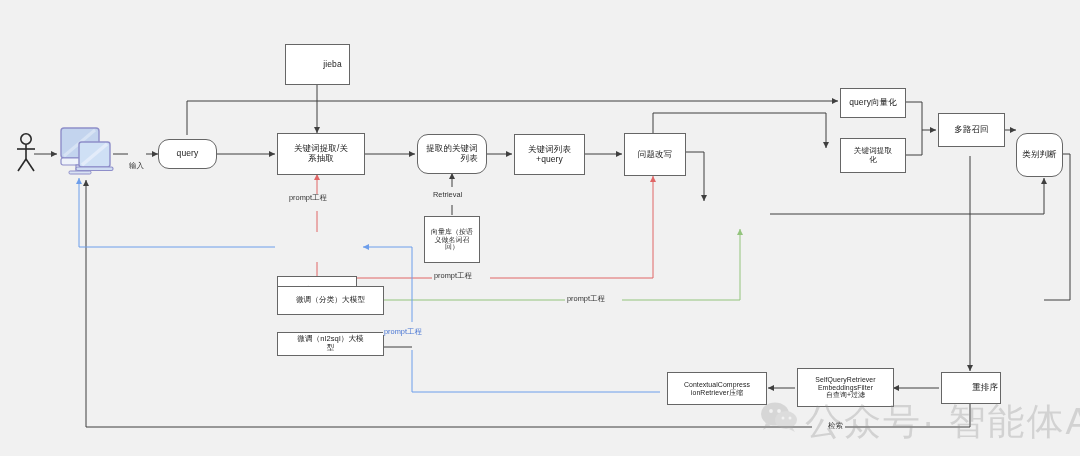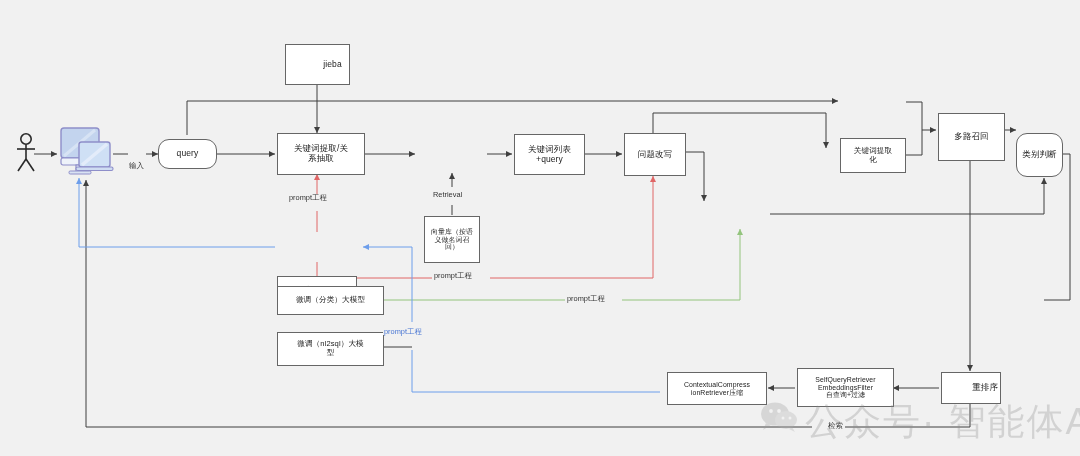--- a/index.html
+++ b/index.html
@@ -197,20 +197,24 @@
 
   <div class="node" style="left:285px; top:44px; width:65px; height:41px;padding-left:32px;">
     <span class="txt">jieba</span>
   </div>
 
   <div class="node" style="left:277px; top:133px; width:88px; height:42px;">
     <span class="txt">关键词提取/关
 系抽取</span>
   </div>
 
+  <div class="node rounded" style="left:417px; top:134px; width:70px; height:40px;">
+    <span class="txt">提取的关键词
+列表</span>
+  </div>
 
   <div class="node" style="left:514px; top:134px; width:71px; height:41px;">
     <span class="txt">关键词列表
 +query</span>
   </div>
 
   <div class="node" style="left:624px; top:133px; width:62px; height:43px;">
     <span class="txt">问题改写</span>
   </div>
 
@@ -222,32 +226,35 @@
   </div>
 
   <div class="node" style="left:277px; top:232px; width:80px; height:30px;margin-top:44px;">
     <span class="txt">基座大模型</span>
   </div>
 
   <div class="node sm" style="left:277px; top:286px; width:107px; height:29px;">
     <span class="txt">微调（分类）大模型</span>
   </div>
 
-  <div class="node sm" style="left:277px; top:332px; width:107px; height:34px;">
+  <div class="node sm" style="left:277px; top:332px; width:107px; height:24px;">
     <span class="txt">微调（nl2sql）大模
 型</span>
   </div>
 
+  <div class="node" style="left:840px; top:88px; width:66px; height:30px;">
+    <span class="txt">query向量化</span>
+  </div>
 
   <div class="node sm" style="left:840px; top:138px; width:66px; height:35px;">
     <span class="txt">关键词提取
 化</span>
   </div>
 
-  <div class="node" style="left:938px; top:113px; width:67px; height:48px;align-items:center;">
+  <div class="node" style="left:938px; top:113px; width:67px; height:34px;align-items:center;">
     <span class="txt">多路召回</span>
   </div>
 
   <div class="node rounded" style="left:1016px; top:133px; width:47px; height:44px;">
     <span class="txt">类别判断</span>
   </div>
 
   <div class="node" style="left:941px; top:372px; width:60px; height:32px;justify-content:flex-end;">
     <span class="txt">重排序</span>
   </div>

